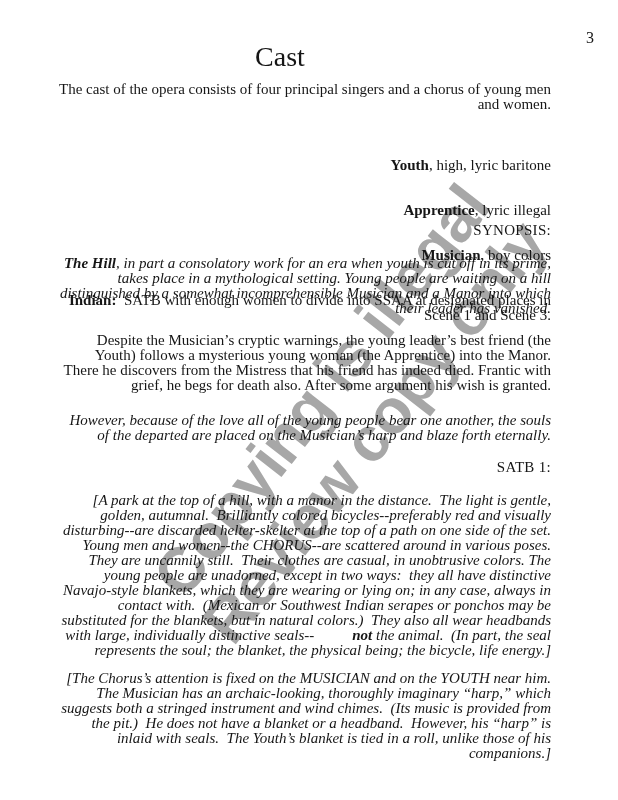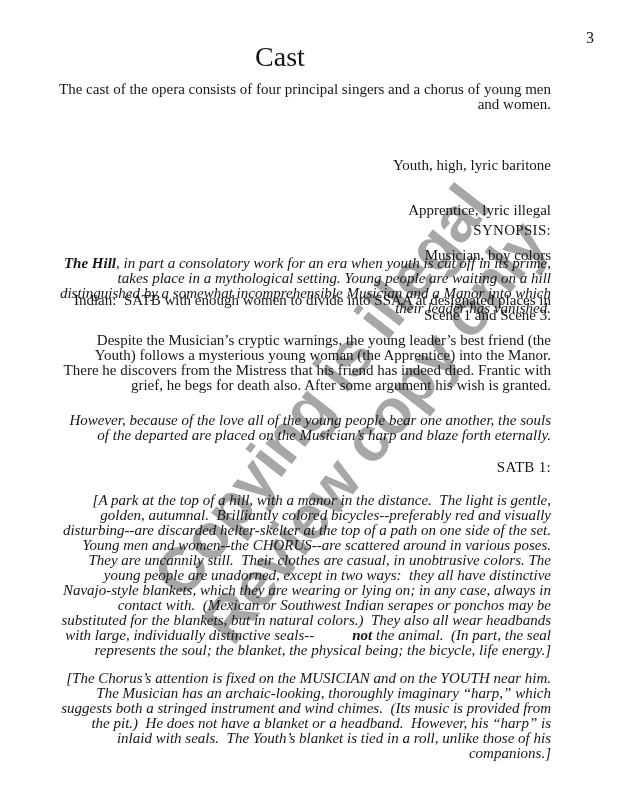--- a/index.html
+++ b/index.html
@@ -41,21 +41,21 @@
   }
   .block {
     position: absolute; left: 57px; width: 494px;
     font-size: 15px; line-height: 15px;
     white-space: pre-wrap;
     text-align: right;
   }
   .intro   { top: 82px;  }
   .cast    { top: 128px; }
   .cast-line { min-height: 15px; }
-  .bname   { font-weight: normal; }
+  .bname   { font-weight: bold; }
   .head    { letter-spacing: 0.3px; }
   .syn-head   { top: 223px; }
   .syn-p1     { top: 256px; font-style: italic; }
   .syn-p2     { top: 333px; }
   .syn-p3     { top: 413px; font-style: italic; }
   .scene-head { top: 460px; }
   .stage-p1   { top: 493px; font-style: italic; }
   .stage-p2   { top: 671px; font-style: italic; }
   .lead-bold  { font-weight: bold; font-style: italic; }
   .em-bold    { font-weight: bold; margin-left: 38px; }

